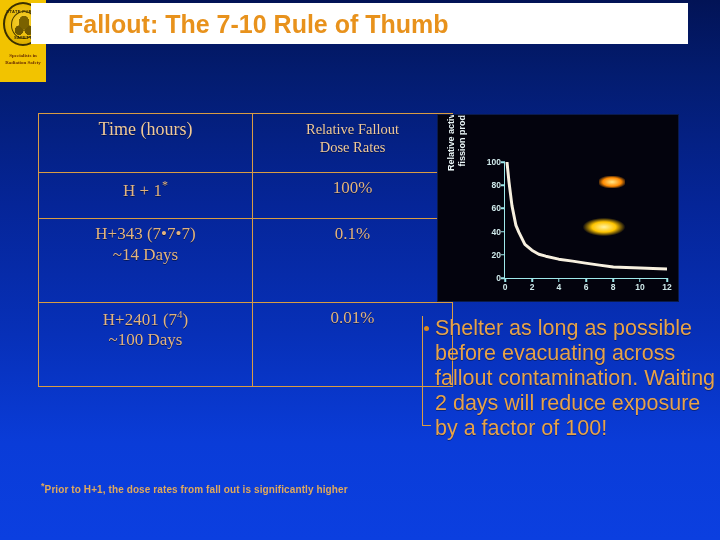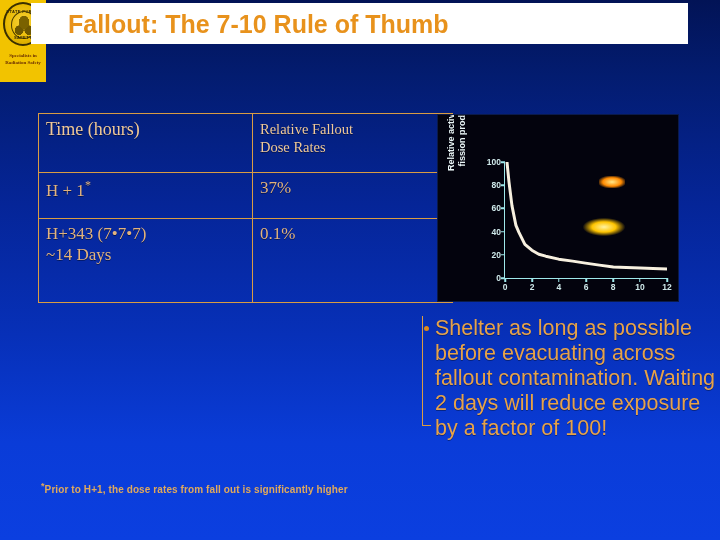--- a/index.html
+++ b/index.html
@@ -114,20 +114,21 @@
     table-layout: fixed;
   }
   #fallout-table td {
     border: 1px solid #d99c43;
     color: #e2b37e;
     font-family: "Liberation Serif", serif;
     vertical-align: top;
     padding: 5px 7px 4px 7px;
     line-height: 1.22;
     text-shadow: 0 1px 0 rgba(0,0,0,0.45);
+    text-align: center;
   }
   #fallout-table td.col-a { width: 199px; }
   #fallout-table td.col-b { width: 185px; }
   #fallout-table tr.hdr td {
     font-size: 18px;
     height: 47px;
     color: #f0c999;
   }
   #fallout-table tr.hdr td.col-b {
     font-size: 14.5px;
@@ -349,28 +350,35 @@
       <td class="col-a">Time (hours)</td>
       <td class="col-b">
         <span>Relative Fallout</span><br>
         <span>Dose Rates</span>
       </td>
     </tr>
     <tr class="r">
       <td class="col-a">
         <span>H + 1</span><span class="star">*</span>
       </td>
-      <td class="col-b">37%</td>
+      <td class="col-b">100%</td>
     </tr>
     <tr class="r r2">
       <td class="col-a">
         <span>H+343 (7•7•7)</span><br>
         <span>~14 Days</span>
       </td>
       <td class="col-b">0.1%</td>
+    </tr>
+    <tr class="r r2">
+      <td class="col-a">
+        <span>H+2401 (7</span><sup>4</sup><span>)</span><br>
+        <span>~100 Days</span>
+      </td>
+      <td class="col-b">0.01%</td>
     </tr>
   </tbody>
     </table>
 
   <div id="footnote">
     <span class="star">*</span><span>Prior to H+1, the dose rates from fall out is significantly higher</span>
   </div>
 
   <div id="chart-panel">
 

